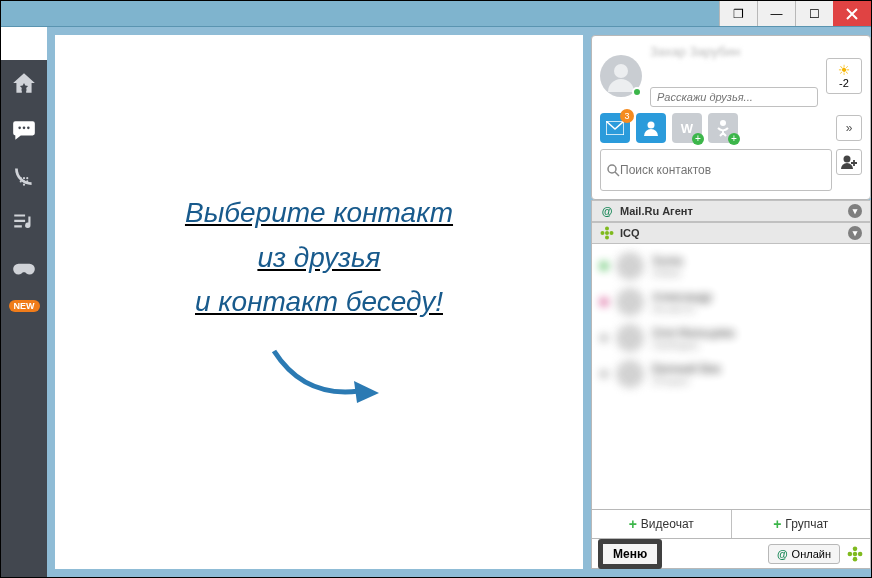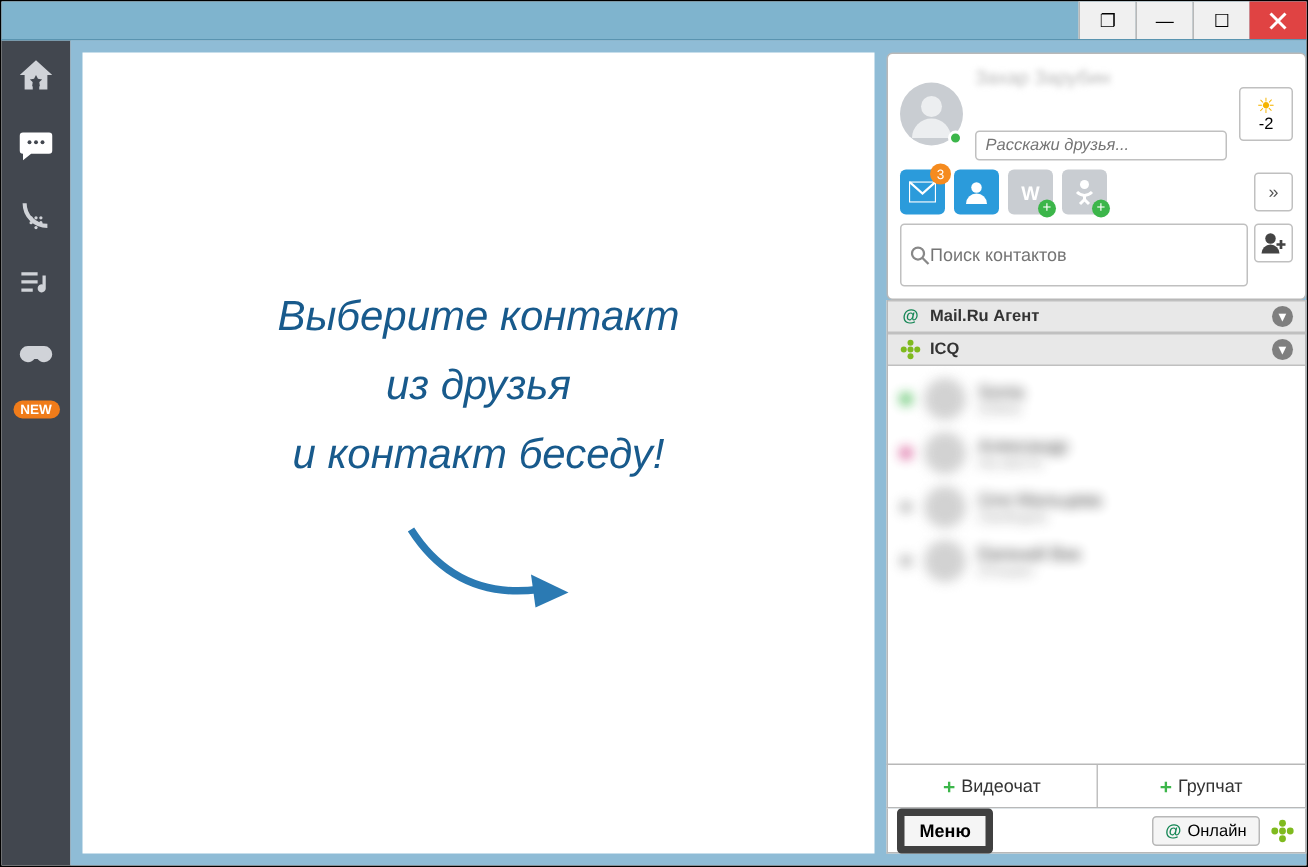--- a/index.html
+++ b/index.html
@@ -4,27 +4,27 @@
 <style>
 * { box-sizing: border-box; margin: 0; padding: 0; font-family: Tahoma, Arial, sans-serif; }
 body { background: #fff; }
 .frame { width: 872px; height: 578px; border: 1px solid #000; position: relative; display: flex; flex-direction: column; }
 .titlebar { height: 26px; background: #7fb4ce; display: flex; justify-content: flex-end; align-items: center; border-bottom: 1px solid #5a94b0; }
 .tb-controls { display: flex; height: 100%; }
 .tb-btn { width: 38px; height: 100%; display: flex; align-items: center; justify-content: center; background: #f0f0f0; border-left: 1px solid #b8b8b8; font-size: 12px; color: #000; cursor: pointer; }
 .tb-btn.close { background: #e04343; color: #fff; border-left: none; }
 .tb-btn.close svg { width: 12px; height: 12px; }
 .body { flex: 1; display: flex; overflow: hidden; }
-.sidebar { width: 46px; background: #42474f; display: flex; flex-direction: column; align-items: center; padding-top: 10px; gap: 18px; }
+.sidebar { width: 46px; background: #42474f; display: flex; flex-direction: column; align-items: center; padding-top: 10px; gap: 18px; margin-top: 33px; }
 .sb-item { width: 28px; height: 28px; display: flex; align-items: center; justify-content: center; color: #d0d3d8; cursor: pointer; position: relative; }
 .sb-item.active { color: #fff; }
 .sb-item svg { width: 26px; height: 26px; }
 .sb-new { background: #f07c1a; color: #fff; font-size: 9px; font-weight: bold; padding: 1px 5px; border-radius: 8px; }
 .main { flex: 1; background: #8fbcd6; display: flex; padding: 8px 0 8px 8px; gap: 8px; }
-.canvas { flex: 1; background: #fff; display: flex; flex-direction: column; align-items: center; justify-content: center; gap: 10px; padding: 0 20px; }
+.canvas { flex: 1; background: #fff; display: flex; flex-direction: column; align-items: center; justify-content: center; gap: 10px; padding: 0 20px; text-decoration: underline; }
 .hand { font-family: "Segoe Script", "Comic Sans MS", cursive; font-style: italic; color: #185a8c; font-size: 28px; text-align: center; line-height: 1.6; }
 .arrow-svg { margin-top: 8px; }
 .rightpanel { width: 280px; display: flex; flex-direction: column; gap: 0; }
 .profile-card { background: #fff; border: 1px solid #b8b8b8; border-radius: 4px; padding: 8px; display: flex; flex-direction: column; gap: 6px; }
 .profile-row { display: flex; gap: 8px; align-items: center; }
 .avatar { width: 42px; height: 42px; border-radius: 50%; background: #c9cdd2; display: flex; align-items: center; justify-content: center; position: relative; }
 .avatar svg { width: 36px; height: 36px; }
 .avatar .dot { position: absolute; bottom: 0; right: 0; width: 10px; height: 10px; border-radius: 50%; background: #3cb64a; border: 2px solid #fff; }
 .status-input { flex: 1; border: 1px solid #c0c0c0; border-radius: 3px; font-size: 11px; font-style: italic; color: #888; padding: 3px 6px; height: 22px; margin-top: 24px; }
 .weather { width: 36px; height: 36px; border: 1px solid #c0c0c0; border-radius: 3px; display: flex; flex-direction: column; align-items: center; justify-content: center; font-size: 11px; position: relative; }

